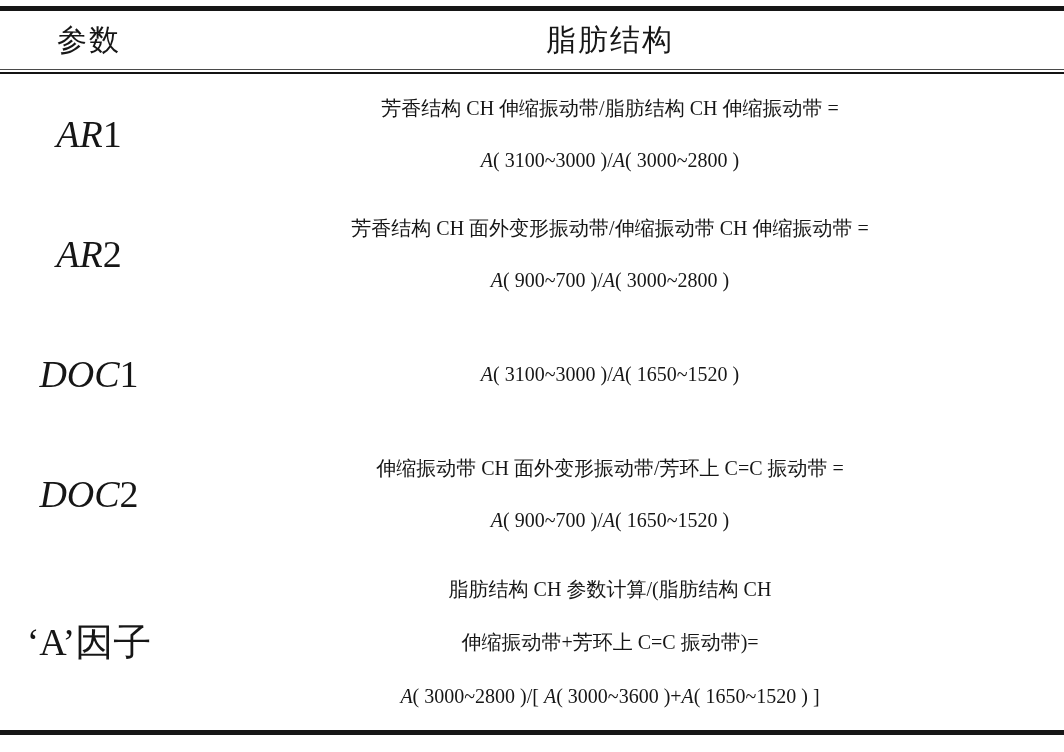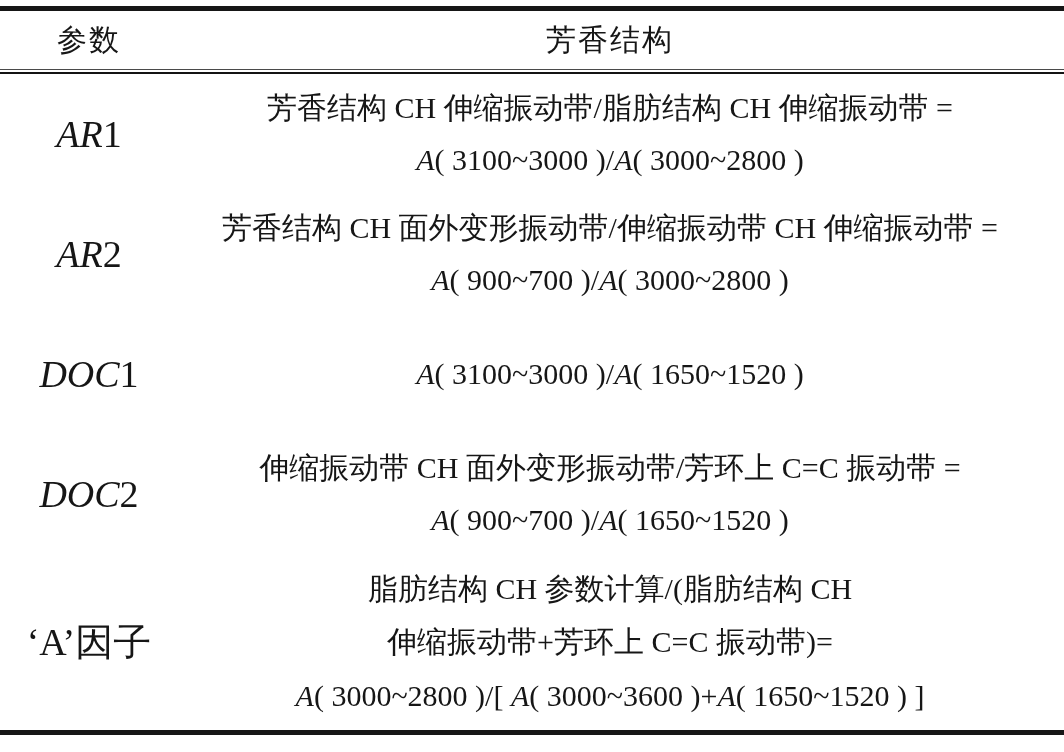--- a/index.html
+++ b/index.html
@@ -51,21 +51,21 @@
     font-size: 38px;
     white-space: nowrap;
   }
   .col2 {
     flex: 1;
     display: flex;
     flex-direction: column;
     justify-content: space-evenly;
     text-align: center;
     padding-right: 22px;
-    font-size: 30px;
+    font-size: 20px;
   }
   .header-row .col2 {
     justify-content: center;
   }
   .line {
     line-height: 38px;
     white-space: nowrap;
   }
   .it {
     font-style: italic;
@@ -77,21 +77,21 @@
 </style>
 </head>
 <body>
 
 <div class="sheet">
 
   <div class="rule-top"></div>
 
   <div class="header-row">
     <div class="col1 header-label">参数</div>
-    <div class="col2 header-label">芳香结构</div>
+    <div class="col2 header-label">脂肪结构</div>
   </div>
 
   <div class="rule-double"></div>
 
   <div class="row">
     <div class="col1">
         <span class="it">AR</span>
         <span>1</span>
       </div>
     <div class="col2">

